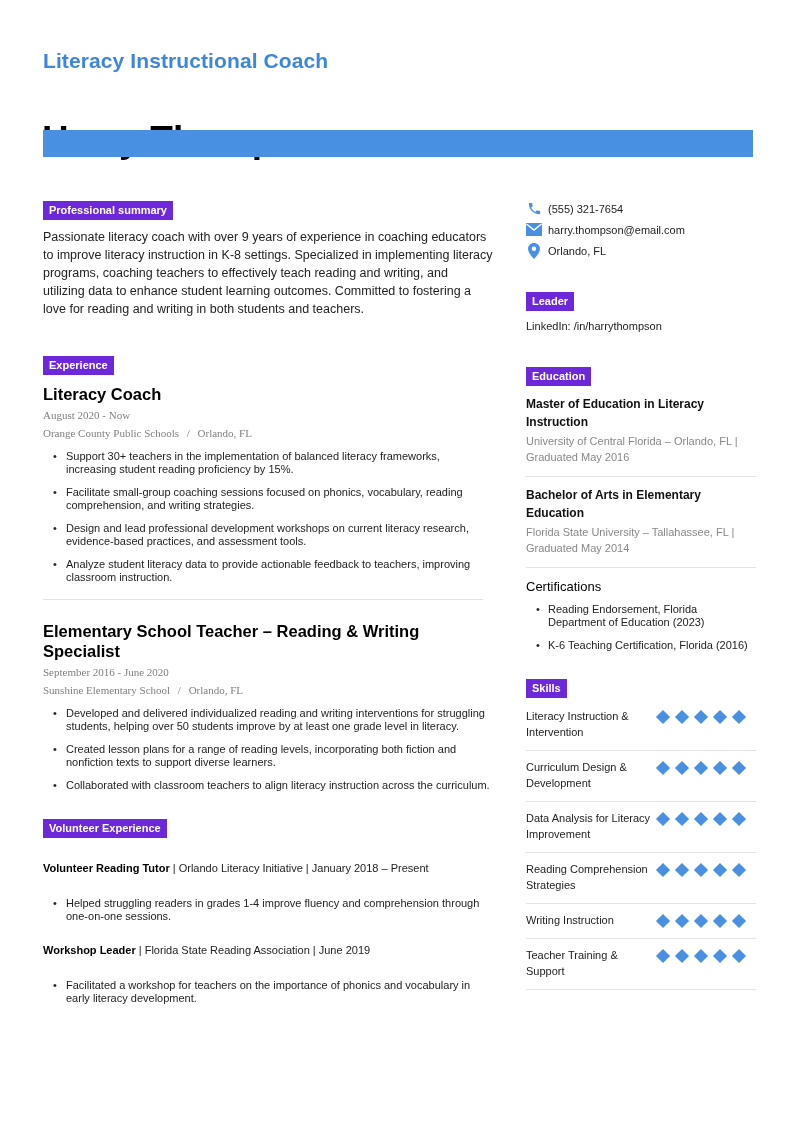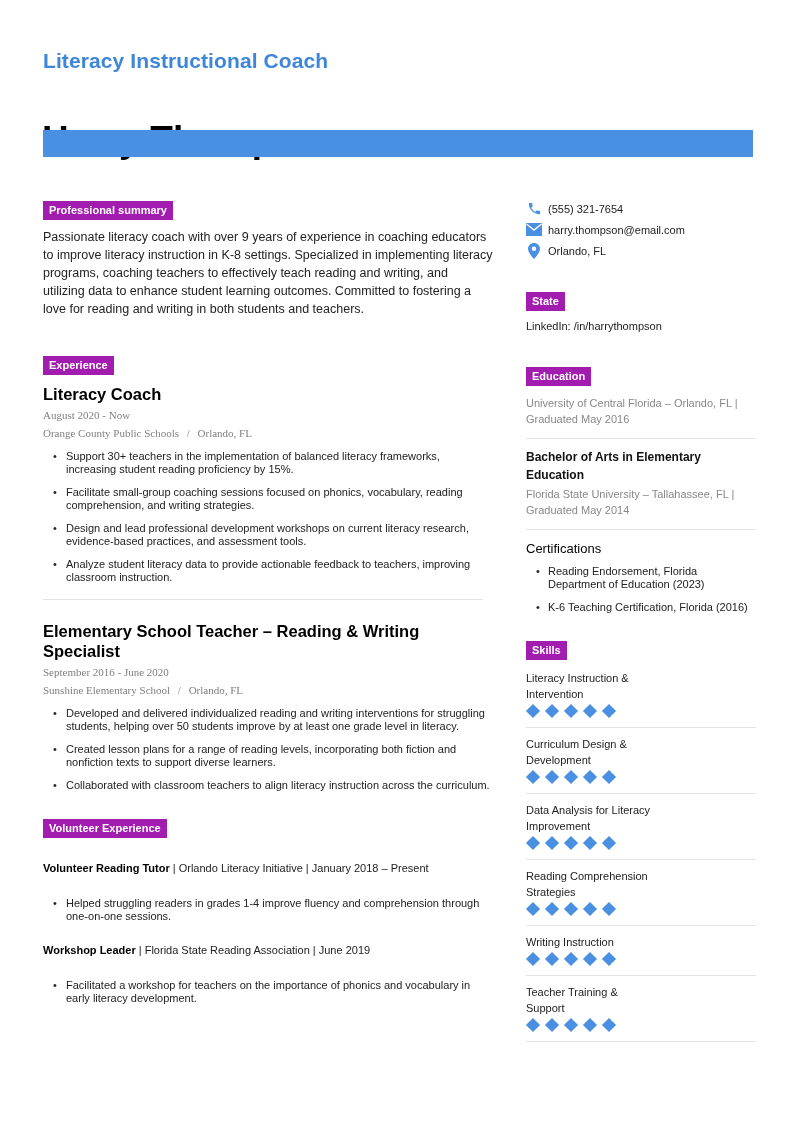--- a/index.html
+++ b/index.html
@@ -3,21 +3,21 @@
 <meta charset="utf-8">
 <style>
   * { box-sizing: border-box; margin: 0; padding: 0; }
   html, body { width: 800px; height: 1131px; background: #ffffff; }
   body { position: relative; font-family: "Liberation Sans", "DejaVu Sans", sans-serif; color: #1a1a1a; overflow: hidden; }
 
   .role-title { position: absolute; left: 43px; top: 49px; font-size: 21px; font-weight: 700; color: #3d86d9; letter-spacing: 0.1px; }
   .name { position: absolute; left: 42px; top: 78px; font-size: 37px; font-weight: 700; color: #000; letter-spacing: 0.2px; margin-top: 41px; }
   .header-bar { position: absolute; left: 43px; top: 130px; width: 710px; height: 27px; background: #4a90e2; }
 
-  .badge { display: inline-block; background: #a21caf; color: #fff; font-size: 11px; font-weight: 700; padding: 3px 6px; line-height: 13px; }
+  .badge { display: inline-block; background: #6d28d9; color: #fff; font-size: 11px; font-weight: 700; padding: 3px 6px; line-height: 13px; }
 
   
   .left { position: absolute; left: 43px; top: 200px; width: 450px; }
   .summary-text { font-size: 12.5px; line-height: 18px; color: #222; margin-top: 8px; }
 
   .job-title { font-size: 16.5px; font-weight: 700; color: #000; line-height: 20px; }
   .meta { font-size: 11px; color: #808080; line-height: 18px; font-family: Liberation Serif, serif; }
   ul.bullets { list-style: none; margin-top: 8px; }
   ul.bullets li { position: relative; padding-left: 23px; font-size: 11px; line-height: 13px; color: #222; margin-bottom: 10px; }
   ul.bullets li::before { content: "•"; position: absolute; left: 10px; top: 0; color: #222; }
@@ -33,21 +33,21 @@
   .link-text { font-size: 11px; color: #222; margin-top: 9px; }
 
   .edu-degree { font-size: 12px; font-weight: 700; color: #111; line-height: 18px; }
   .edu-meta { font-size: 11px; color: #888; line-height: 16px; margin-top: 2px; }
 
   .cert-title { font-size: 13px; font-weight: 400; color: #000; }
   ul.cert-list { list-style: none; margin-top: 9px; }
   ul.cert-list li { position: relative; padding-left: 22px; font-size: 11px; line-height: 13px; color: #222; margin-bottom: 10px; }
   ul.cert-list li::before { content: "•"; position: absolute; left: 10px; top: 0; }
 
-  .skill-row { display: flex; justify-content: flex-start; align-items: flex-start; border-bottom: 1px solid #e3e3e3; padding: 8px 0 10px 0; flex-direction: column; }
+  .skill-row { display: flex; justify-content: flex-start; align-items: flex-start; border-bottom: 1px solid #e3e3e3; padding: 8px 0 10px 0; }
   .skill-name { font-size: 11px; line-height: 16px; color: #222; width: 130px; }
   .skill-dots { display: flex; gap: 5px; margin-top: 3px; margin-right: 0px; }
   .diamond { width: 10px; height: 10px; background: #4a90e2; transform: rotate(45deg); margin: 1px 2px; }
 </style>
 </head>
 <body>
 
 <div class="role-title">Literacy Instructional Coach</div>
 <div class="name">Harry Thompson</div>
 <div class="header-bar"></div>
@@ -140,27 +140,28 @@
         <svg width="12" height="16" viewBox="0 0 12 16">
             <path fill="#4a90e2" d="M6 0C2.7 0 0 2.6 0 5.8 0 10 6 16 6 16s6-6 6-10.2C12 2.6 9.3 0 6 0z"></path>
             <circle cx="6" cy="5.8" r="2.2" fill="#fff"></circle>
           </svg>
       </span>
       <span>Orlando, FL</span>
     </div>
   </section>
 
   <section style="margin-top:30px;">
-    <span class="badge">State</span>
+    <span class="badge">Leader</span>
     <div class="link-text">LinkedIn: /in/harrythompson</div>
   </section>
 
   <section style="margin-top:34px;">
     <span class="badge">Education</span>
     <div style="margin-top:9px;">
+      <div class="edu-degree" style="width:195px;">Master of Education in Literacy Instruction</div>
       <div class="edu-meta" style="width:228px;">University of Central Florida – Orlando, FL | Graduated May 2016</div>
     </div>
     <div class="divider" style="margin-top:11px; width:230px;"></div>
     <div style="margin-top:9px;">
       <div class="edu-degree" style="width:195px;">Bachelor of Arts in Elementary Education</div>
       <div class="edu-meta" style="width:228px;">Florida State University – Tallahassee, FL | Graduated May 2014</div>
     </div>
     <div class="divider" style="margin-top:11px; width:230px;"></div>
   </section>
 

